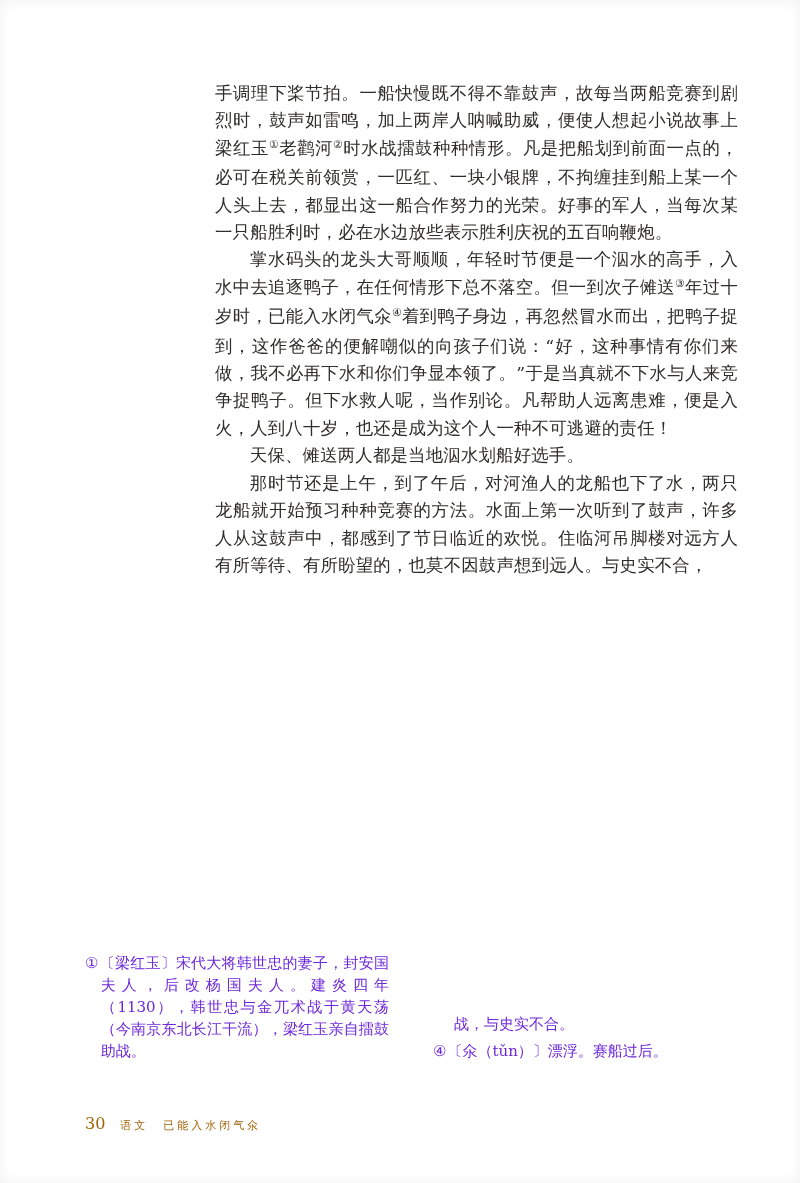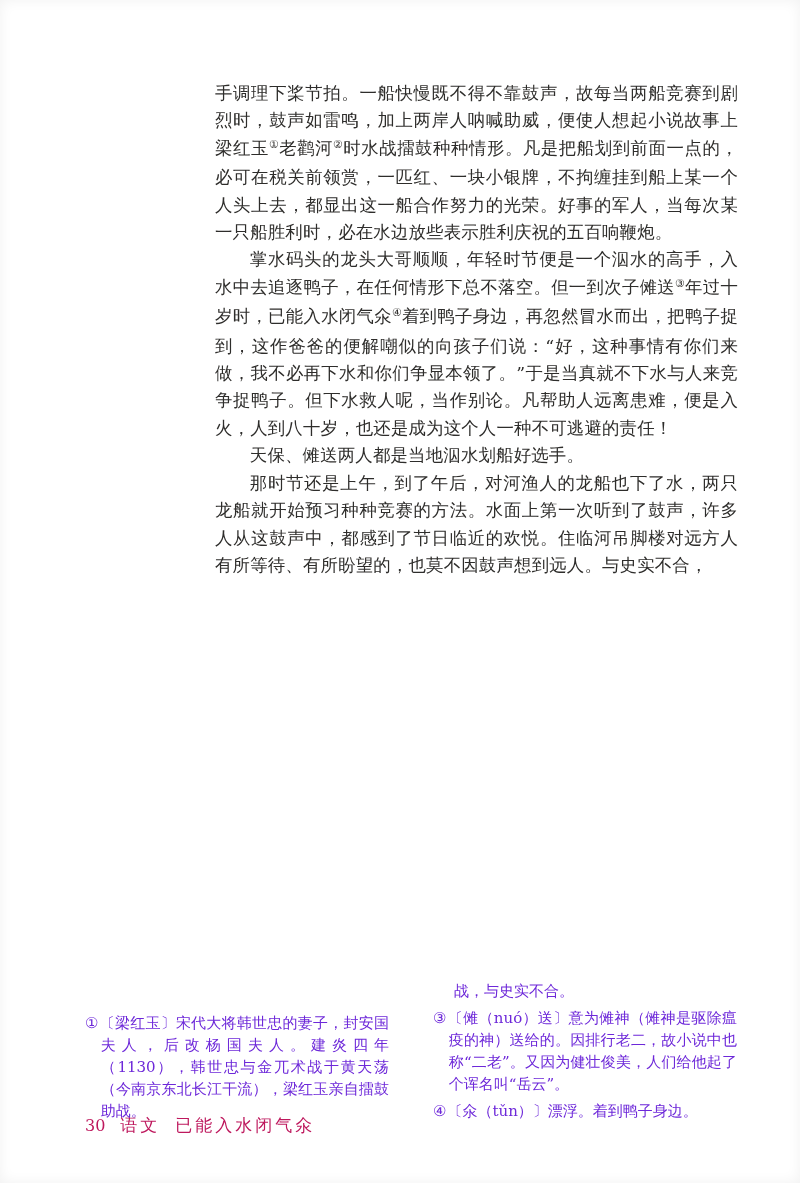--- a/index.html
+++ b/index.html
@@ -75,27 +75,27 @@
   .fn-num {
     margin-right: 1px;
   }
   .page-footer {
     position: absolute;
     left: 85px;
     top: 1114px;
     display: flex;
     align-items: baseline;
     gap: 15px;
-    color: #be185d;
+    color: #a16207;
   }
   .page-num {
     font-size: 16px;
   }
   .footer-subject, .footer-book {
-    font-size: 17px;
+    font-size: 11px;
     letter-spacing: 3px;
   }
 </style>
 </head>
 <body>
 
 <div class="page">
 
   <main class="main-text">
       <p class="para"><span>手调理下桨节拍。一船快慢既不得不靠鼓声，故每当两船竞赛到剧烈时，鼓声如雷鸣，加上两岸人呐喊助威，便使人想起小说故事上梁红玉</span><span class="fnref">①</span><span>老鹳河</span><span class="fnref">②</span><span>时水战擂鼓种种情形。凡是把船划到前面一点的，必可在税关前领赏，一匹红、一块小银牌，不拘缠挂到船上某一个人头上去，都显出这一船合作努力的光荣。好事的军人，当每次某一只船胜利时，必在水边放些表示胜利庆祝的五百响鞭炮。</span></p>
@@ -103,22 +103,21 @@
       <p class="para indent"><span>天保、傩送两人都是当地泅水划船好选手。</span></p>
       <p class="para indent"><span>那时节还是上午，到了午后，对河渔人的龙船也下了水，两只龙船就开始预习种种竞赛的方法。水面上第一次听到了鼓声，许多人从这鼓声中，都感到了节日临近的欢悦。住临河吊脚楼对远方人有所等待、有所盼望的，也莫不因鼓声想到远人。与史实不合，</span></p>
     </main>
 
   <section class="footnotes">
     <div class="fn-col">
         <p class="footnote"><span class="fn-num">①</span><span>〔梁红玉〕宋代大将韩世忠的妻子，封安国夫人，后改杨国夫人。建炎四年（1130），韩世忠与金兀术战于黄天荡（今南京东北长江干流），梁红玉亲自擂鼓助战。</span></p>
       </div>
     <div class="fn-col">
         <p class="footnote cont"><span>战，与史实不合。</span></p>
-        <p class="footnote"><span class="fn-num">③</span><span>〔傩（nuó）送〕意为傩神（傩神是驱除瘟疫的神）送给的。因排行老二，故小说中也称“二老”。又因为健壮俊美，人们给他起了个诨名叫“岳云”。</span></p>
-        <p class="footnote"><span class="fn-num">④</span><span>〔氽（tǔn）〕漂浮。着到鸭子身边。</span></p>
+        <p class="footnote"><span class="fn-num">④</span><span>〔氽（tǔn）〕漂浮。赛船过后。</span></p>
       </div>
   </section>
 
   <footer class="page-footer">
     <span class="page-num">30</span>
     <span class="footer-subject">语文</span>
     <span class="footer-book">已能入水闭气氽</span>
   </footer>
 
 </div>

